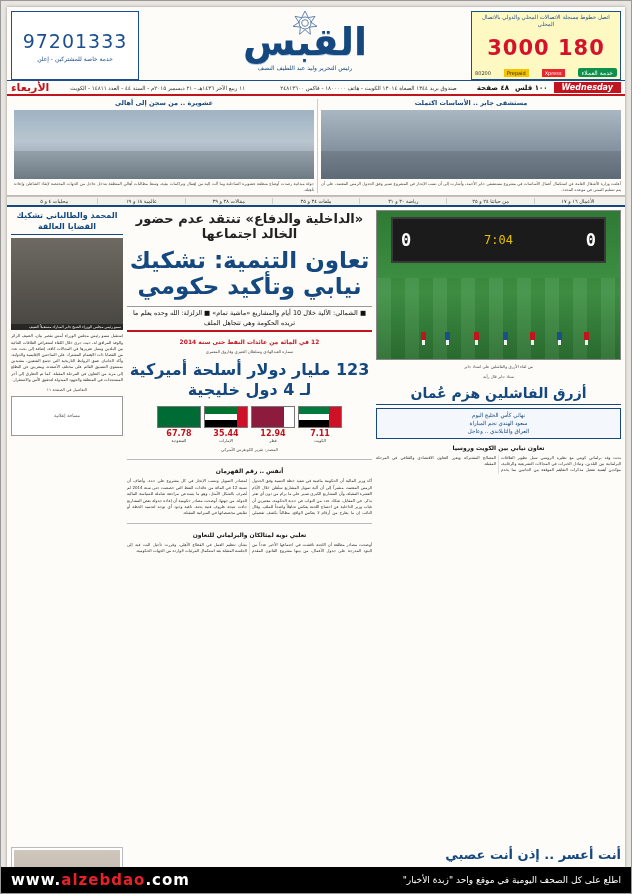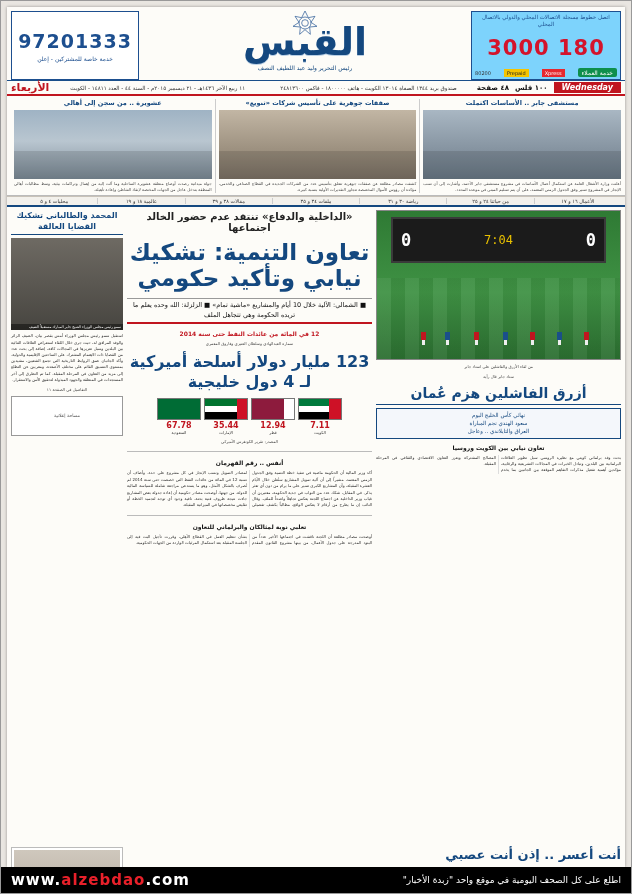--- a/index.html
+++ b/index.html
@@ -29,21 +29,21 @@
     display: flex;
     align-items: stretch;
     height: 74px;
     border-bottom: 1px solid #1a4f8a;
     padding: 4px 4px 0 4px;
     gap: 4px;
   }
   .ad-left {
     width: 150px;
     border: 1px solid #1d4f8f;
-    background: #7dd3fc;
+    background: #fef9c3;
     padding: 2px 3px;
     display: flex;
     flex-direction: column;
     justify-content: space-between;
     direction: rtl;
   }
   .ad-left .t1 { font-size: 5.5px; color: #1d4f8f; text-align: center; line-height: 1.3; }
   .ad-left .num {
     font-size: 21px; font-weight: bold; color: #d4132b;
     text-align: center; letter-spacing: 1px; line-height: 1;
@@ -83,21 +83,21 @@
     width: 128px;
     border: 1px solid #1d4f8f;
     background: #fff;
     display: flex;
     flex-direction: column;
     justify-content: center;
     align-items: center;
     padding: 2px;
   }
   .ad-right .num {
-    font-size: 19px; font-weight: bold; color: #1d4f8f; letter-spacing: 1px;
+    font-size: 19px; font-weight: normal; color: #1d4f8f; letter-spacing: 1px;
   }
   .ad-right .line { font-size: 6px; color: #1d4f8f; margin-top: 3px; }
 
   
   .datebar {
     display: flex;
     align-items: center;
     height: 15px;
     border-bottom: 2px solid #c0151f;
     font-size: 6px;
@@ -183,21 +183,21 @@
   .side-photo .cap { position:absolute; bottom:0; left:0; right:0; font-size:3.6px; color:#fff; background:rgba(0,0,0,.45); padding:1px 2px; direction:rtl;}
   .side-text { font-size: 4px; line-height: 1.55; color: #2b2b2b; text-align: justify; direction: rtl; }
   .boxed-ad {
     border: 1px solid #999; height: 40px; background: #fff;
     display:flex; align-items:center; justify-content:center;
     font-size: 4.5px; color:#555; direction: rtl;
   }
 
   
   .kicker {
-    font-size: 10px; text-align: center; color: #222; font-weight: bold;
+    font-size: 13px; text-align: center; color: #222; font-weight: bold;
     direction: rtl; padding: 1px 0;
   }
   .headline {
     font-size: 23px; font-weight: bold; color: #14487f;
     text-align: center; line-height: 1.15; direction: rtl;
     padding: 2px 0 3px 0;
   }
   .subhead {
     font-size: 6.5px; color: #111; text-align: center; direction: rtl;
     line-height: 1.5; border-top: 1px solid #999; border-bottom: 2px solid #c0151f;
@@ -340,25 +340,20 @@
       <div class="ar-day">الأربعاء</div>
     </div>
 
     <div class="teasers">
       <div class="teaser">
         <div class="hd">مستشفى جابر .. الأساسات اكتملت</div>
         <div class="ph city"></div>
         <div class="txt">أعلنت وزارة الأشغال العامة عن استكمال أعمال الأساسات في مشروع مستشفى جابر الأحمد، وأشارت إلى أن نسب الإنجاز في المشروع تسير وفق الجدول الزمني المعتمد، على أن يتم تسليم المبنى في موعده المحدد.</div>
       </div>
       <div class="teaser">
-        <div class="hd">صفقات جوهرية على تأسيس شركات «تنويع»</div>
-        <div class="ph crane"></div>
-        <div class="txt">كشفت مصادر مطلعة عن صفقات جوهرية تتعلق بتأسيس عدد من الشركات الجديدة في القطاع الصناعي والخدمي، مؤكدة أن رؤوس الأموال المخصصة تتجاوز التقديرات الأولية بنسبة كبيرة.</div>
-      </div>
-      <div class="teaser">
         <div class="hd">عشويرة .. من سجن إلى أهالي</div>
         <div class="ph sea"></div>
         <div class="txt">جولة ميدانية رصدت أوضاع منطقة عشويرة الساحلية وما آلت إليه من إهمال وتراكمات بيئية، وسط مطالبات أهالي المنطقة بتدخل عاجل من الجهات المختصة لإنقاذ الشاطئ وإعادة تأهيله.</div>
       </div>
     </div>
 
     <div class="indexbar">
       <span>الأعمال ١٦ و ١٧</span>
       <span>من حياتنا ٢٤ و ٢٥</span>
       <span>رياضة ٣٠ و ٣١</span>

